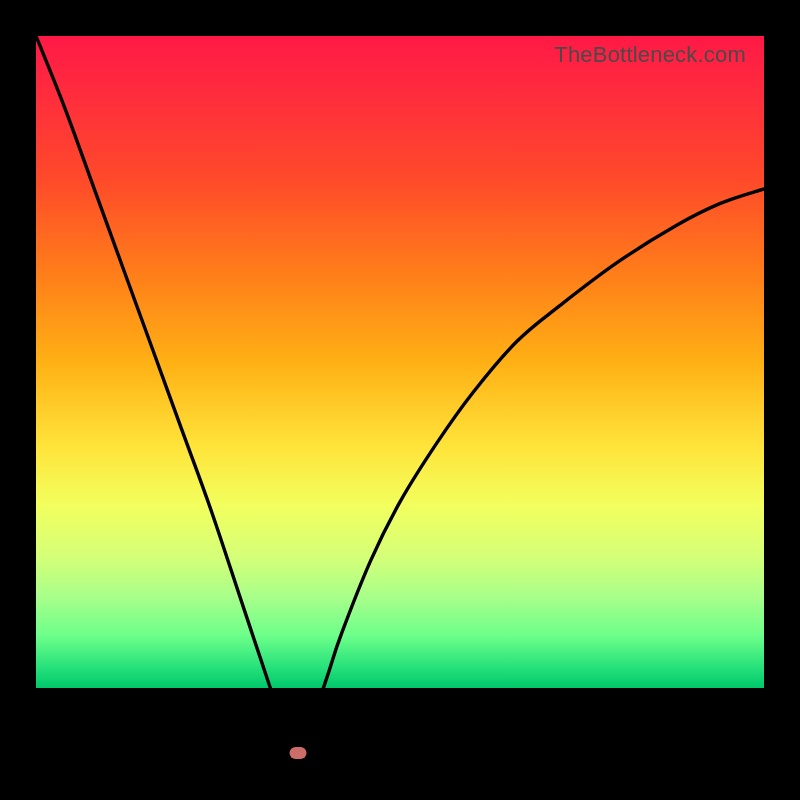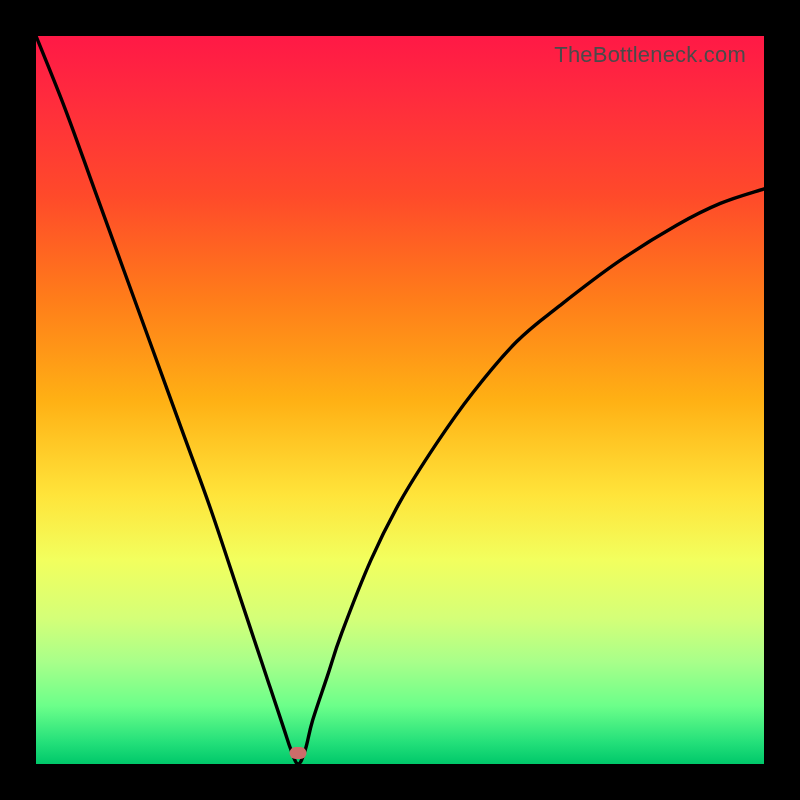--- a/index.html
+++ b/index.html
@@ -17,21 +17,21 @@
     top: 0;
     width: 800px;
     height: 800px;
     background: #000;
   }
   .plot {
     position: absolute;
     left: 36px;
     top: 36px;
     width: 728px;
-    height: 728px;
+    height: 652px;
     
     background: linear-gradient(
       to bottom,
       #ff1946 0%,
       #ff2a3e 8%,
       #ff4a2a 22%,
       #ff7c1a 36%,
       #ffb014 50%,
       #ffe43a 63%,
       #f2ff5e 72%,

